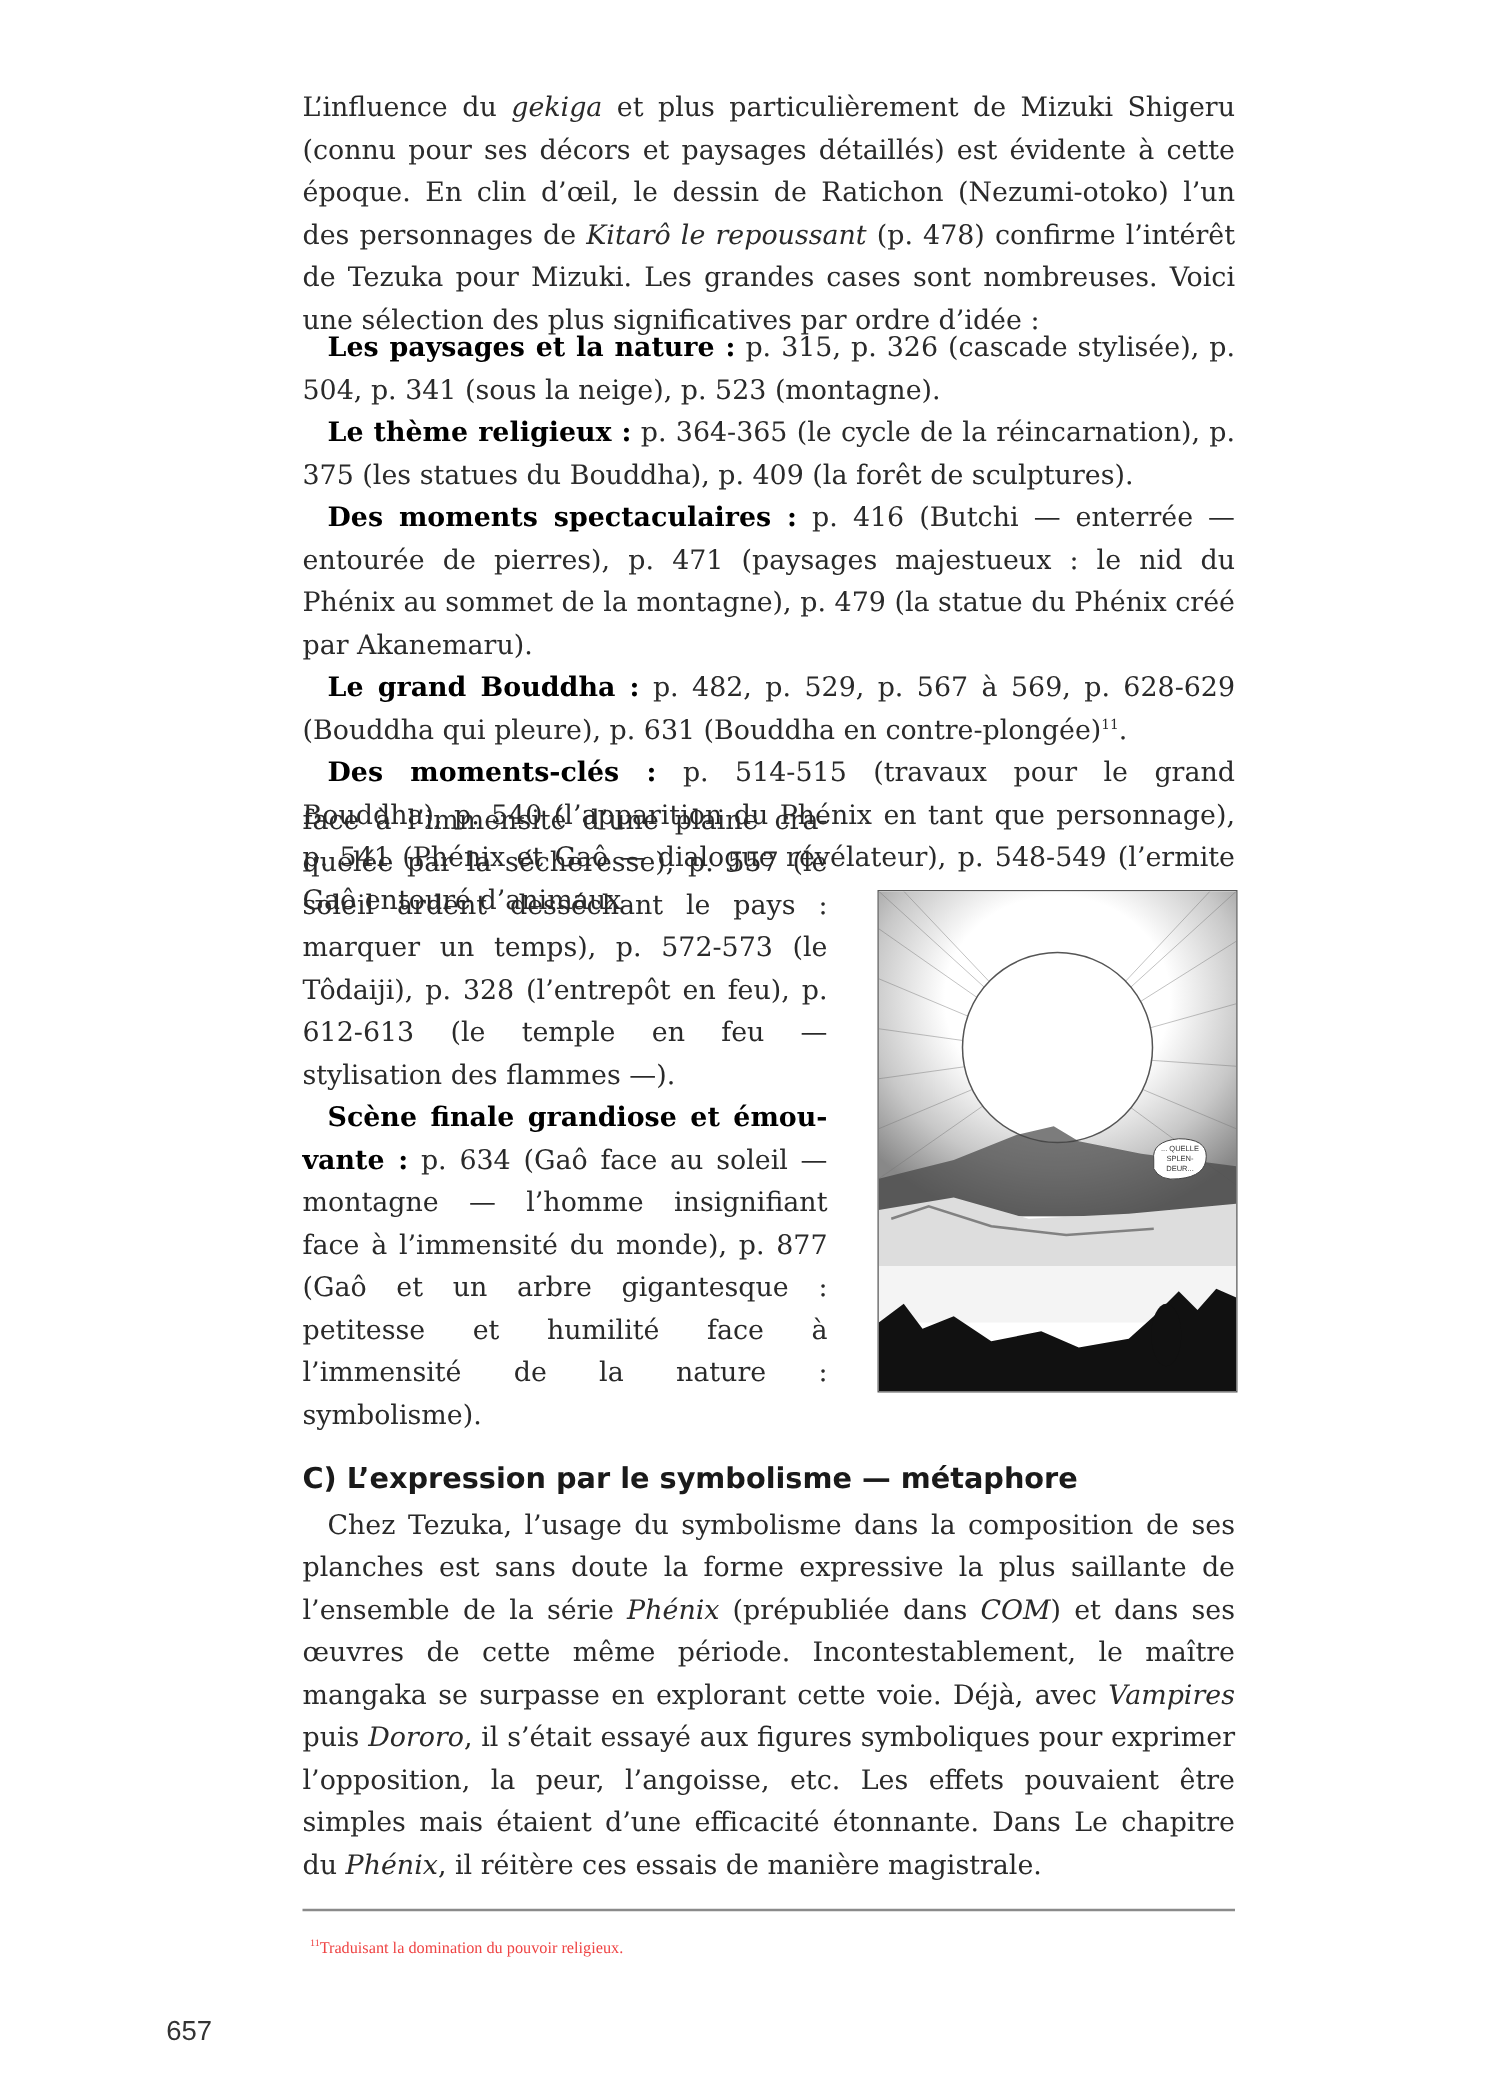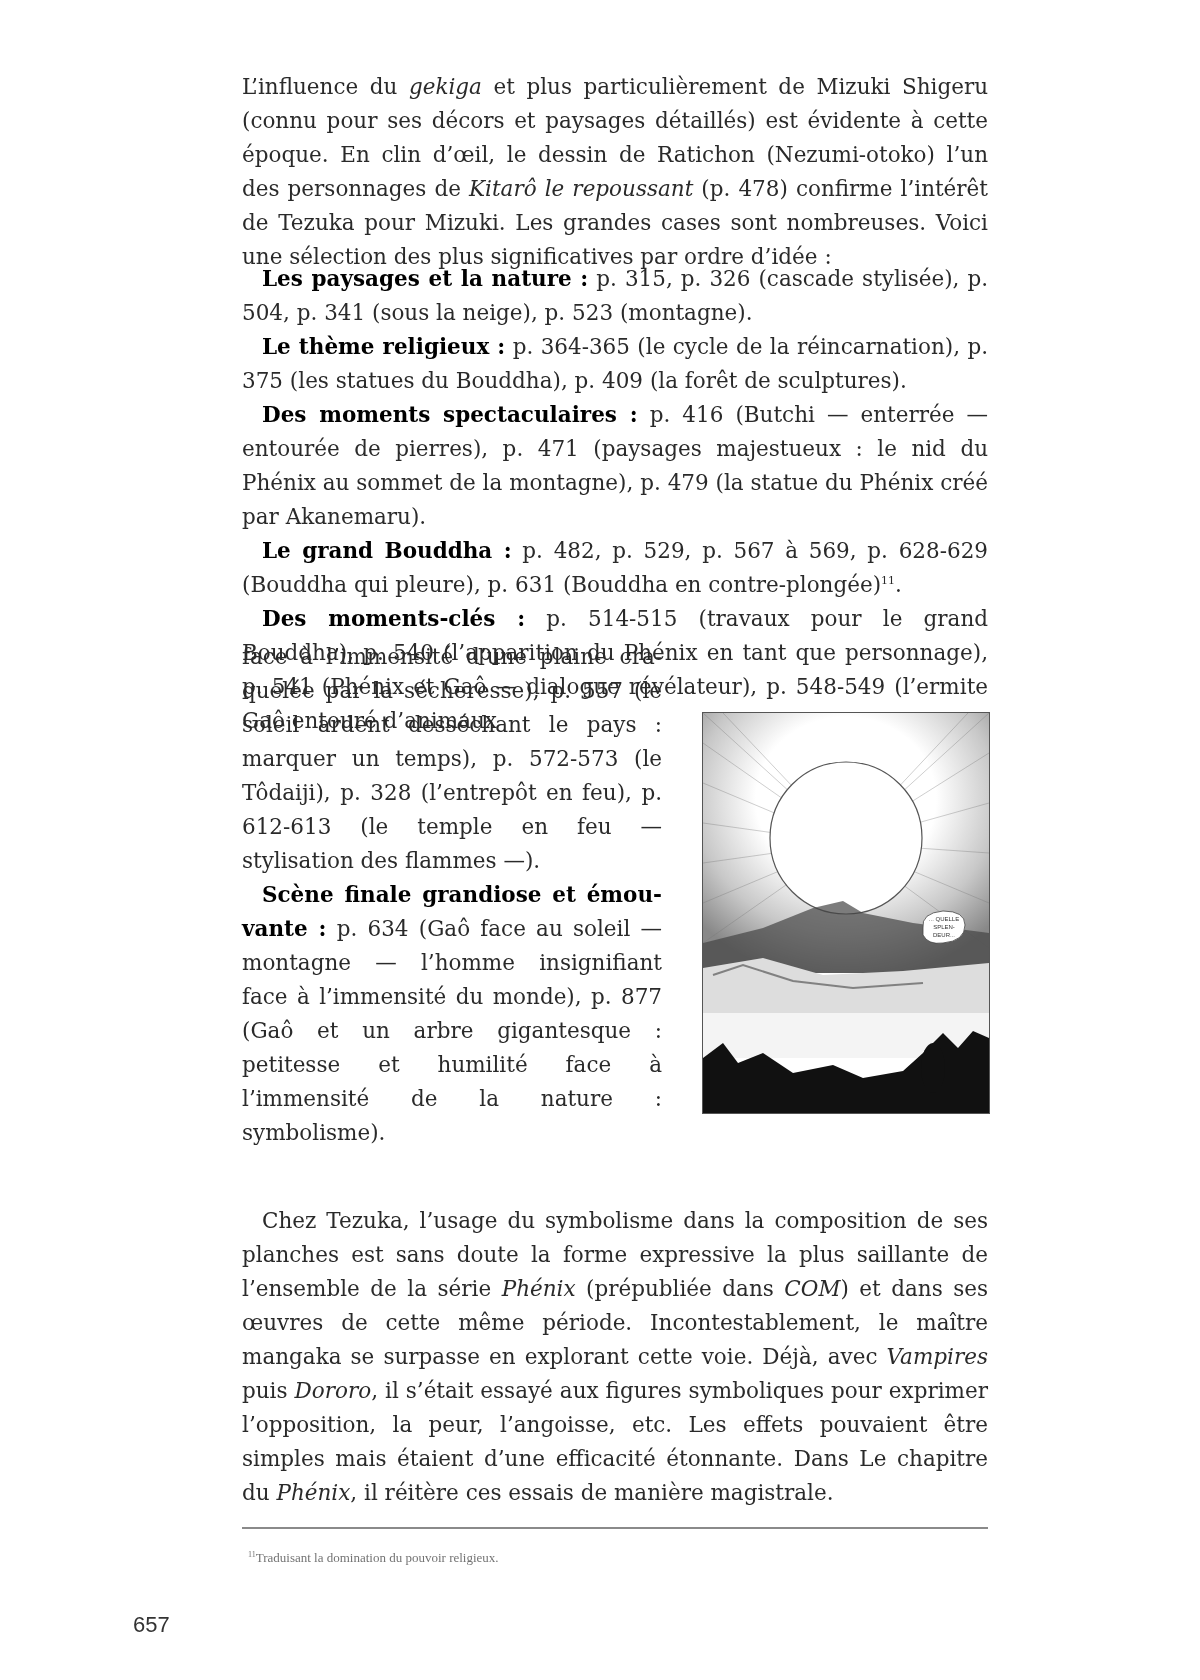--- a/index.html
+++ b/index.html
@@ -12,21 +12,21 @@
   .indent { text-indent: 20px; }
   .lead { font-weight: bold; color: #000000; }
   i { font-style: italic; }
   sup { font-size: 11px; line-height: 0; vertical-align: 8px; margin-top: 48px; }
   .narrow { width: 420px; }
   .figure { position: absolute; left: 702px; top: 712px; width: 286px; height: 400px;
             border: 1.5px solid #555; background: #fff; overflow: hidden; }
   .heading { position: absolute; left: 242px; top: 1170px; font-weight: bold; font-size: 23px;
              color: #1a1a1a; font-family: "DejaVu Sans", "Liberation Sans", sans-serif; }
   .rule { position: absolute; left: 242px; top: 1527px; width: 746px; height: 2px; background: #8a8a8a; }
-  .footnote { position: absolute; left: 248px; top: 1550px; font-size: 13px; color: #737373;
+  .footnote { position: absolute; left: 248px; top: 1550px; font-size: 13px; color: #ef4444;
               font-family: "Liberation Serif", serif; }
   .footnote sup { font-size: 8px; vertical-align: 5px; }
   .pagenum { position: absolute; left: 96px; top: 1612px; font-size: 22px; color: #333;
              font-family: "Liberation Sans", sans-serif; margin-left: 37px; }
   .bubble-text { font-family: "Liberation Sans", sans-serif; font-size: 6px; fill: #333; }
 </style>
 </head>
 <body>
 
 <div class="page">
@@ -84,20 +84,21 @@
       <rect x="0" y="300" width="286" height="45" fill="#f4f4f4"></rect>
       <path d="M0 345 L20 330 L35 350 L60 340 L90 360 L130 352 L160 365 L200 358 L220 340 L240 320 L255 335 L270 318 L286 325 L286 400 L0 400 Z" fill="#111"></path>
       <ellipse cx="230" cy="355" rx="12" ry="25" fill="#111"></ellipse>
       <path d="M220 215 Q218 200 240 198 Q262 198 262 212 Q262 228 240 230 Q225 232 220 222 Z" fill="#fff" stroke="#444" stroke-width="0.8"></path>
       <text class="bubble-text" x="241" y="208" text-anchor="middle">... QUELLE</text>
       <text class="bubble-text" x="241" y="216" text-anchor="middle">SPLEN-</text>
       <text class="bubble-text" x="241" y="224" text-anchor="middle">DEUR...</text>
     </svg>
   </div>
 
+  <div class="heading">C) L’expression par le symbolisme — métaphore</div>
 
   <div class="col" style="top:1204px;">
     <p class="indent">
       <span>Chez Tezuka, l’usage du symbolisme dans la composition de ses planches est sans doute la forme expressive la plus saillante de l’en­semble de la série </span><i>Phénix</i><span> (prépubliée dans </span><i>COM</i><span>) et dans ses œuvres de cette même période. Incontestablement, le maître mangaka se sur­passe en explorant cette voie. Déjà, avec </span><i>Vampires</i><span> puis </span><i>Dororo</i><span>, il s’était essayé aux figures symboliques pour exprimer l’opposition, la peur, l’angoisse, etc. Les effets pouvaient être simples mais étaient d’une efficacité étonnante. Dans Le chapitre du </span><i>Phénix</i><span>, il réitère ces essais de manière magistrale.</span>
     </p>
   </div>
 
   <div class="rule"></div>
 
   <div class="footnote">

